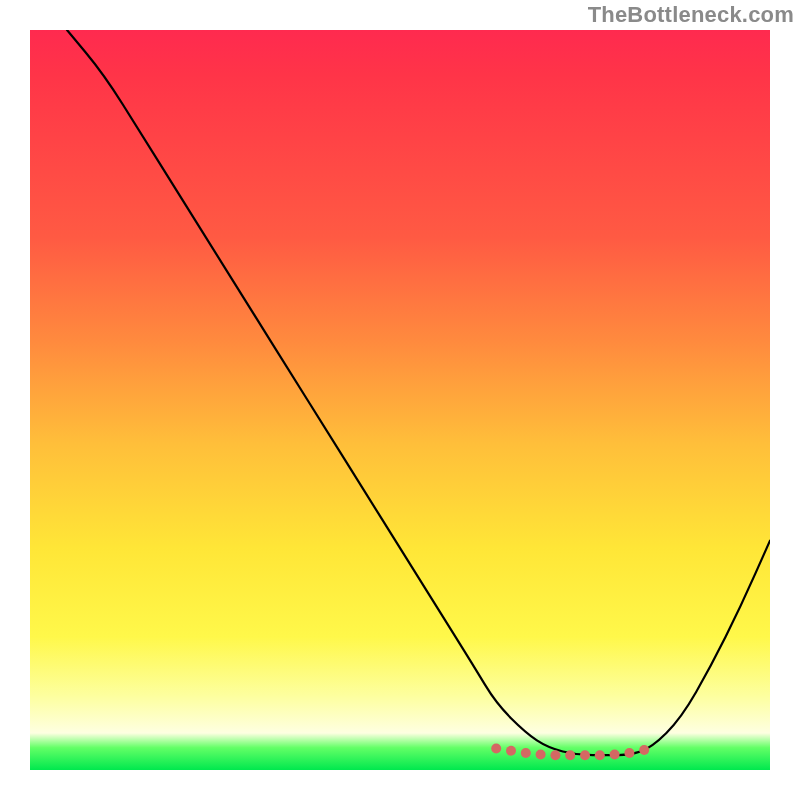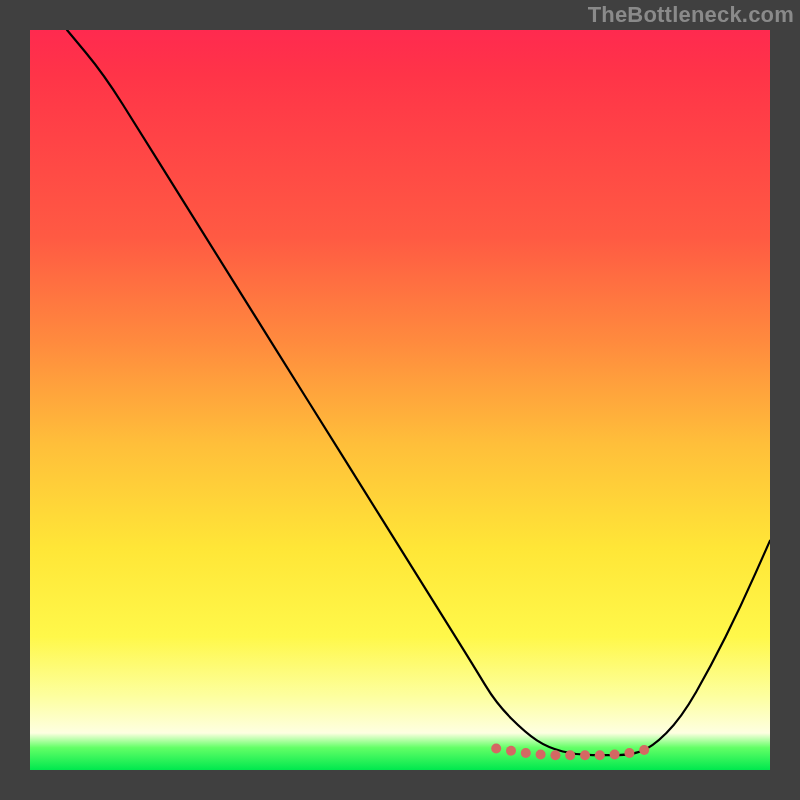--- a/index.html
+++ b/index.html
@@ -8,21 +8,21 @@
     width: 800px;
     height: 800px;
     background: #000;
     overflow: hidden;
     font-family: Arial, Helvetica, sans-serif;
   }
   .outer {
     position: relative;
     width: 800px;
     height: 800px;
-    background: #404040;
+    background: #ffffff;
   }
   .watermark {
     position: absolute;
     top: 2px;
     right: 6px;
     color: #8a8a8a;
     font-size: 22px;
     font-weight: 600;
     letter-spacing: 0.2px;
     z-index: 20;

